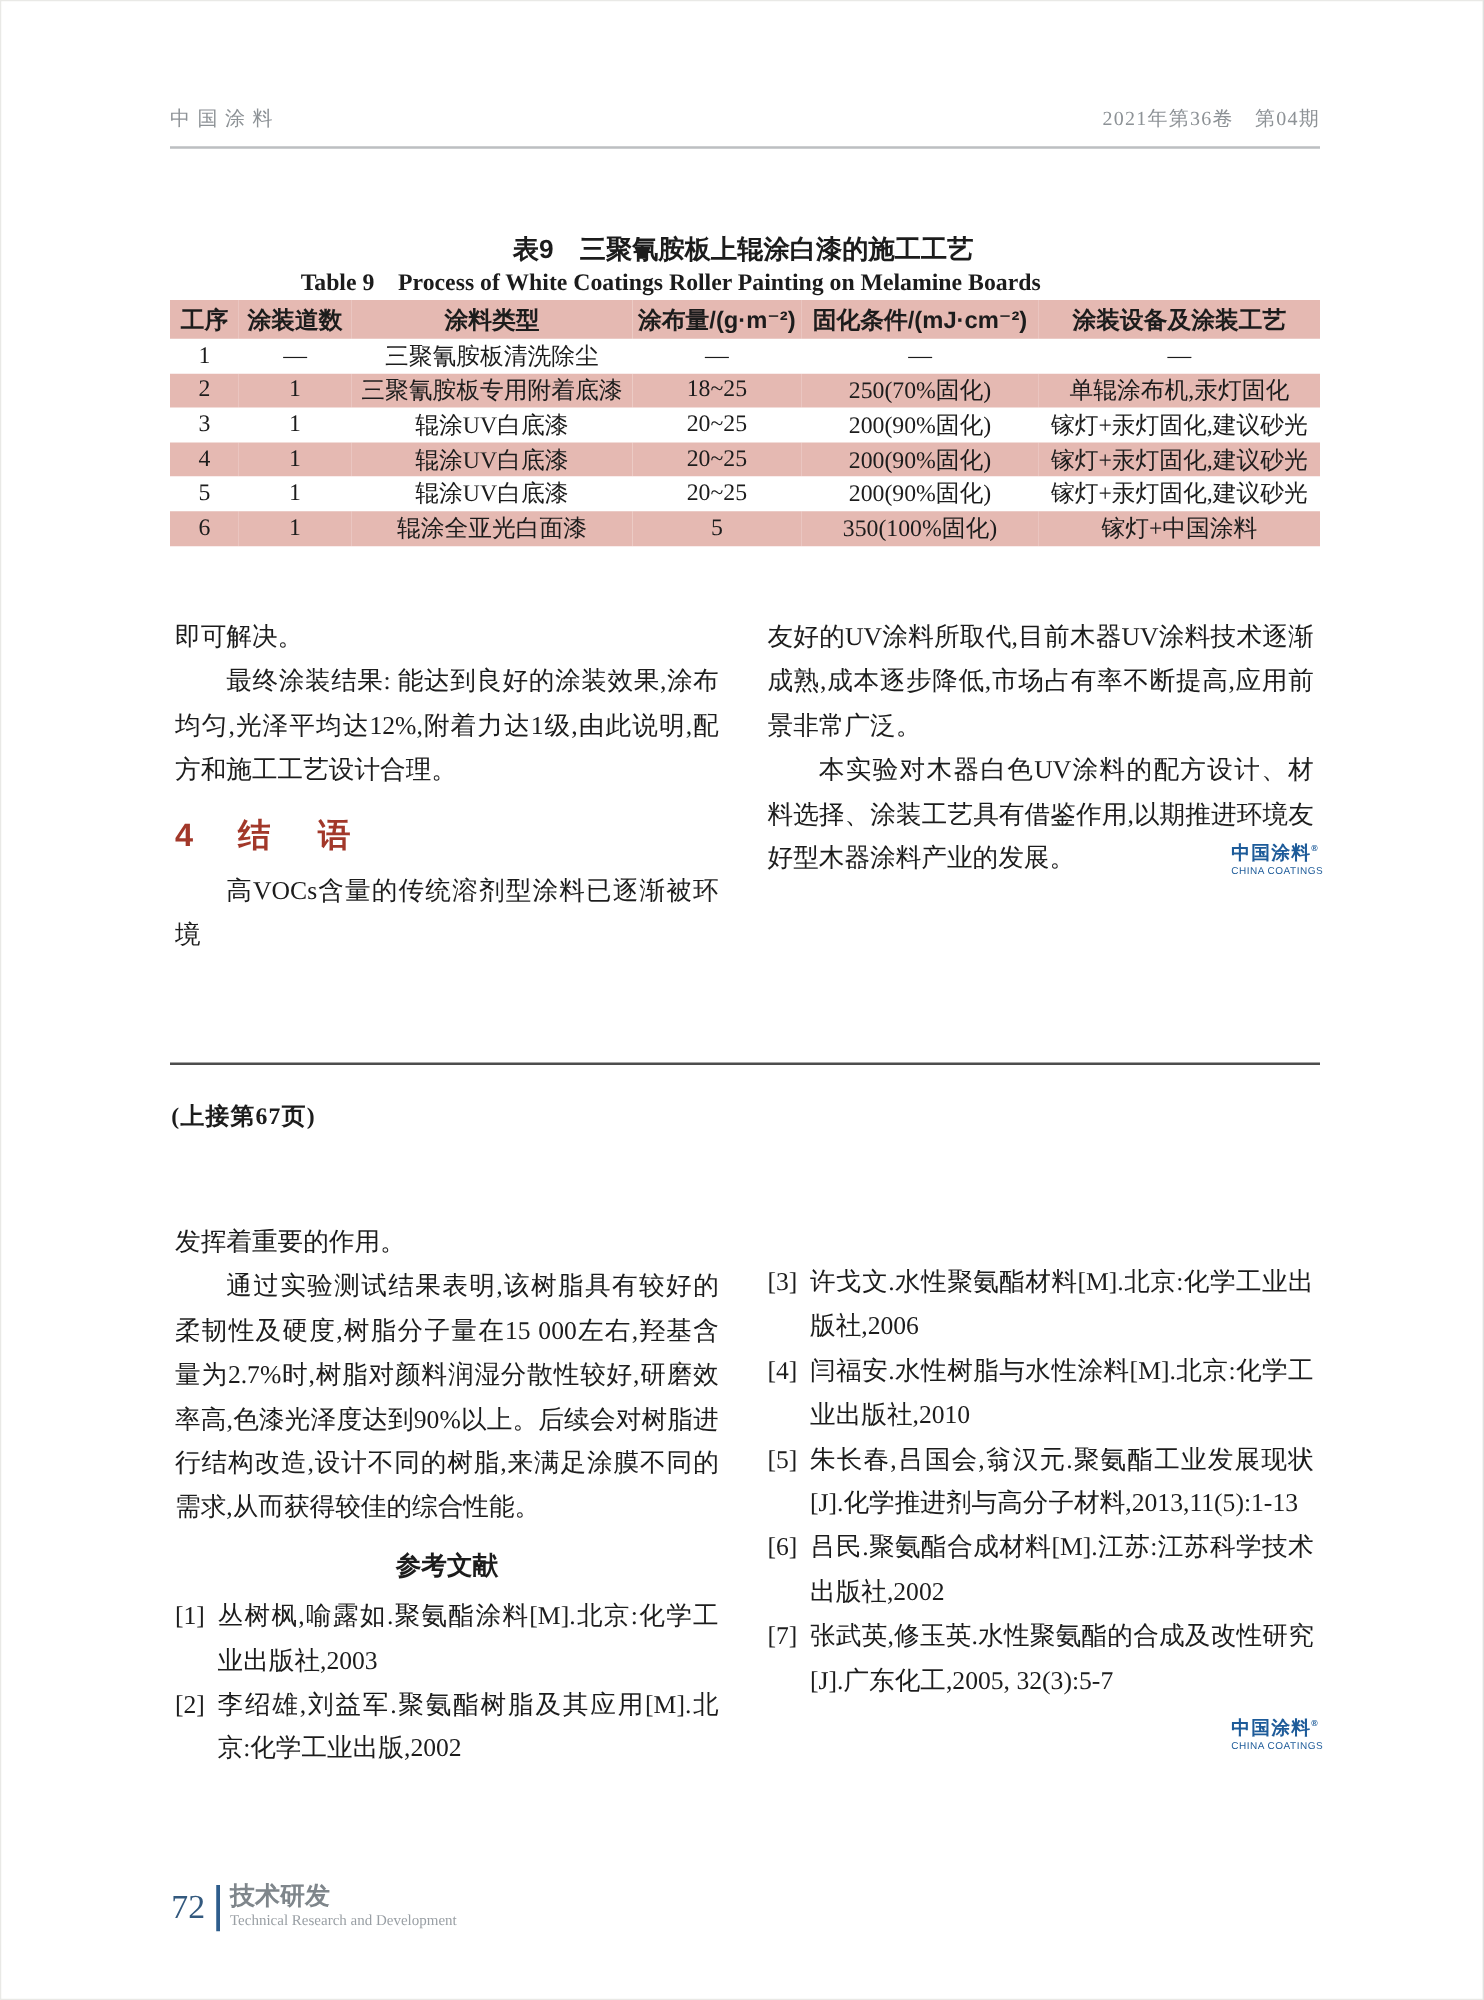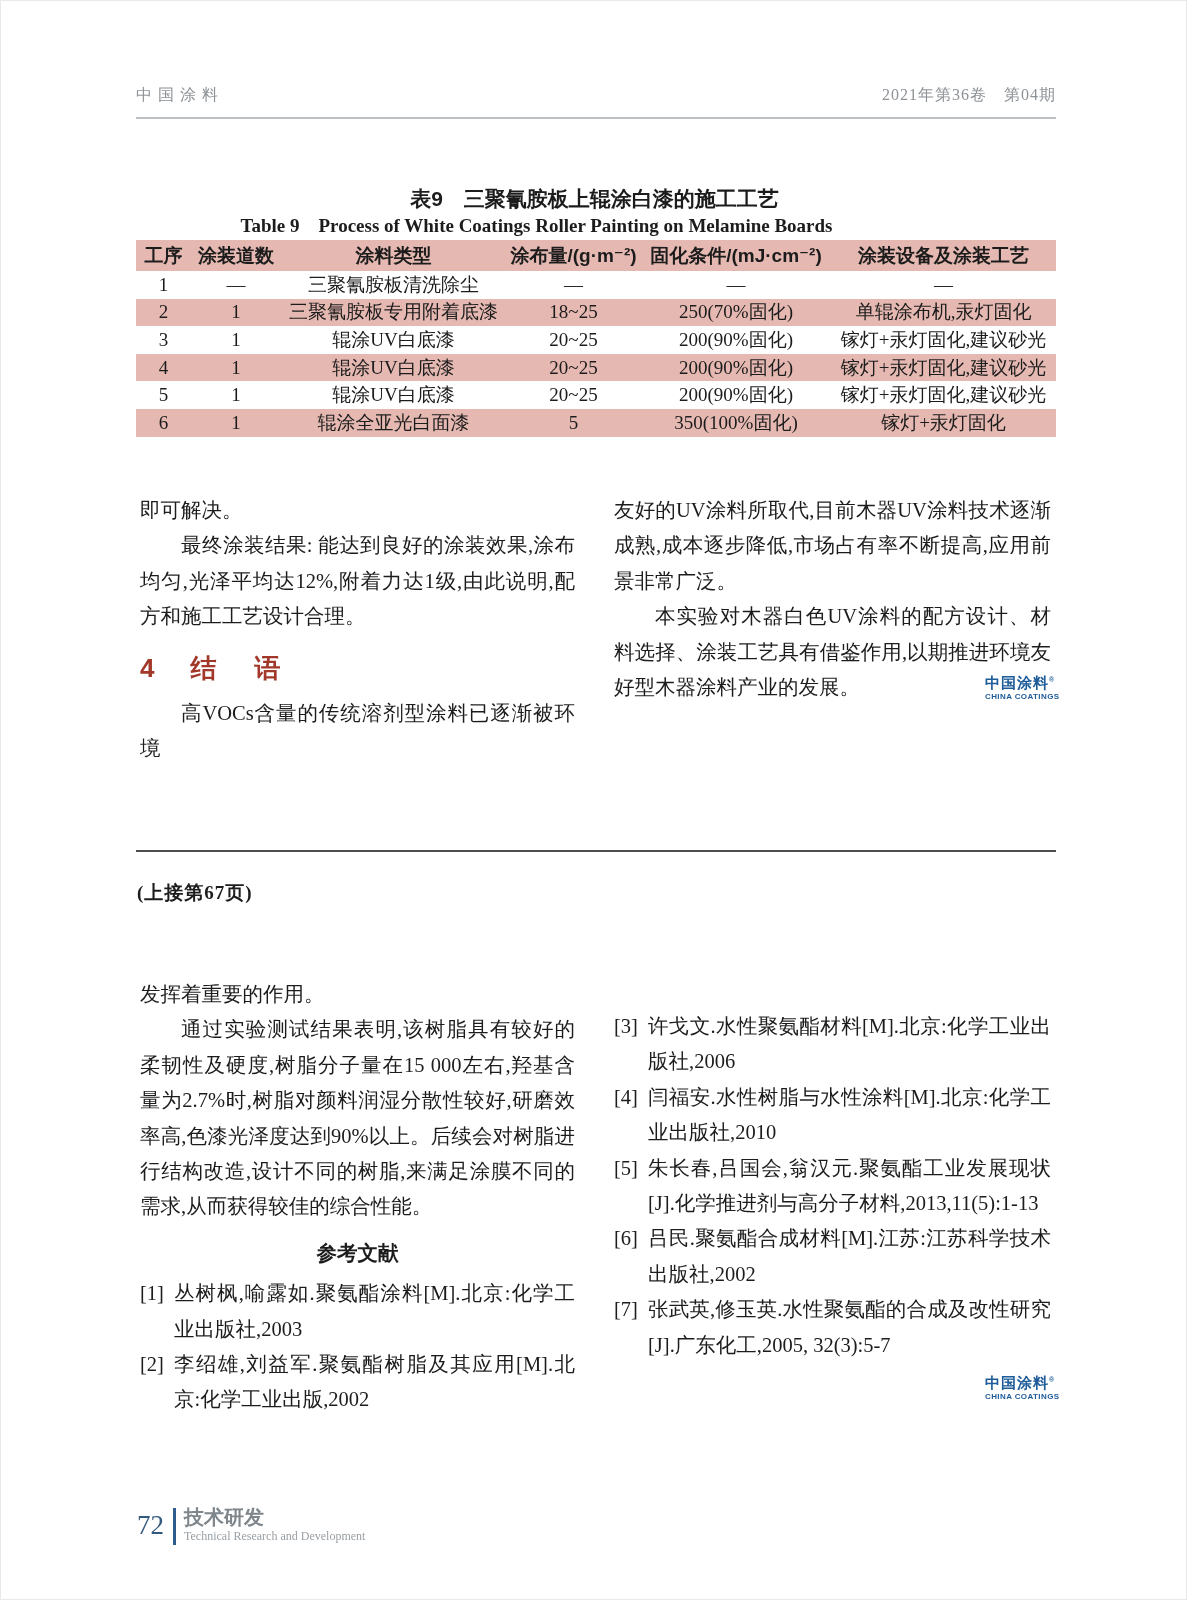--- a/index.html
+++ b/index.html
@@ -49,21 +49,21 @@
     font-family:"Liberation Sans","DejaVu Sans",sans-serif; font-weight:bold; font-size:20.5px; }
   .ref { display:flex; }
   .ref .rnum { flex:0 0 34px; }
   .ref .rtxt { flex:1; text-align:justify; }
 
   
   .logo { position:absolute; width:70px; text-align:center; color:#1d5b99;
     font-family:"Liberation Sans","DejaVu Sans",sans-serif; }
   .logo-cn { font-size:15px; font-weight:bold; letter-spacing:1px; line-height:18px; white-space:nowrap; }
   .logo-cn sup { font-size:7px; }
-  .logo-en { font-size:8px; font-weight:bold; letter-spacing:0.4px; line-height:10px; white-space:nowrap; }
+  .logo-en { font-size:8px; font-weight:normal; letter-spacing:0.4px; line-height:10px; white-space:nowrap; }
   #logo-1 { top:670px; left:984px; }
   #logo-2 { top:1370px; left:984px; }
 
   
   .divider { position:absolute; top:849px; left:135px; width:920px; border-top:2px solid #4d4d4d; }
   .cont-note { position:absolute; top:879px; left:136px; font-size:19px; letter-spacing:1px;font-weight:bold; }
 
   
   .footer { position:absolute; top:1504px; left:136px; display:flex; align-items:flex-start;justify-content:flex-end; }
   .page-num { font-size:27px; color:#33597e; line-height:40px; margin-right:9px; }
@@ -146,21 +146,21 @@
         <td>20~25</td>
         <td>200(90%固化)</td>
         <td>镓灯+汞灯固化,建议砂光</td>
       </tr>
       <tr class="rowp">
         <td>6</td>
         <td>1</td>
         <td>辊涂全亚光白面漆</td>
         <td>5</td>
         <td>350(100%固化)</td>
-        <td>镓灯+汞灯固化</td>
+        <td>镓灯+中国涂料</td>
       </tr>
     </tbody>
   </table>
 
   <div class="col" id="a1-left">
     <p>即可解决。</p>
     <p class="ind">最终涂装结果: 能达到良好的涂装效果,涂布均匀,光泽平均达12%,附着力达1级,由此说明,配方和施工工艺设计合理。</p>
     <p class="sec-heading"><span class="num">4</span><span class="ttl">结　语</span></p>
     <p class="ind">高VOCs含量的传统溶剂型涂料已逐渐被环境</p>
   </div>

